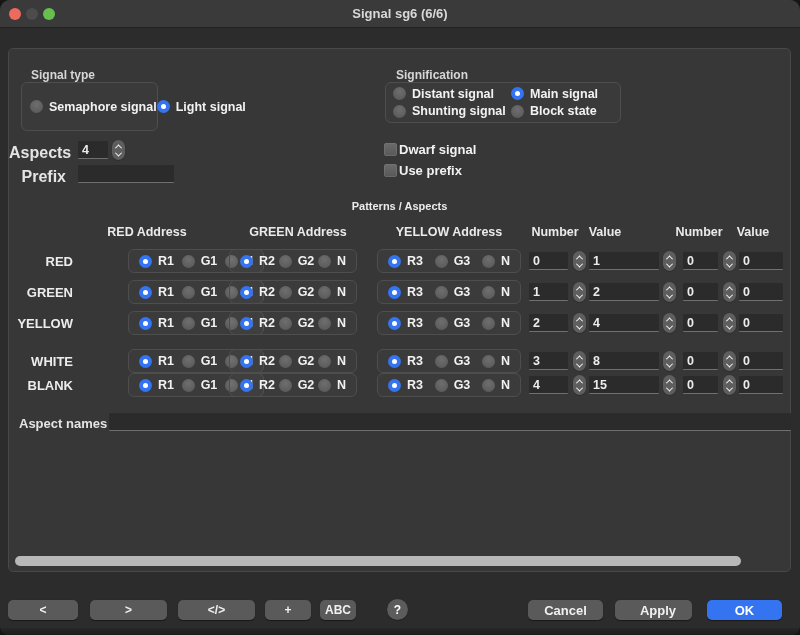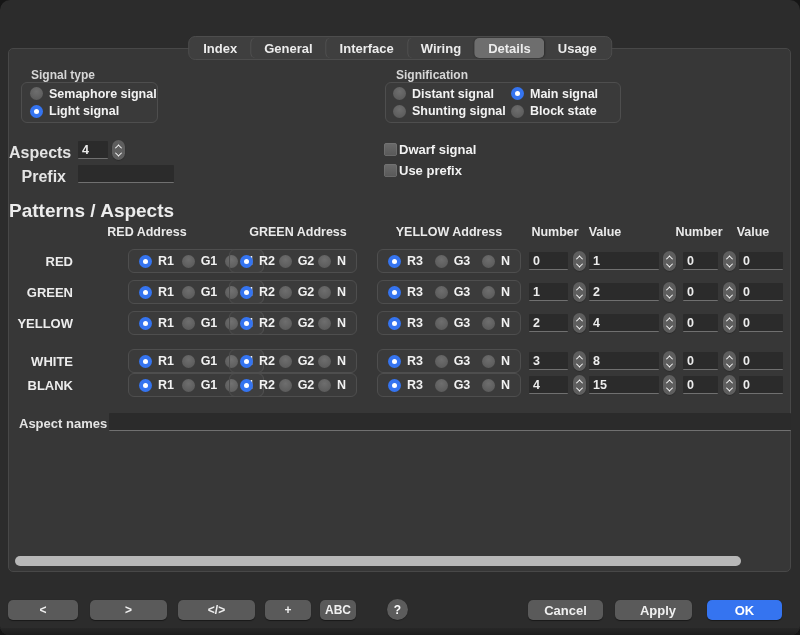--- a/index.html
+++ b/index.html
@@ -34,21 +34,21 @@
   .rlabel{font-size:12.5px;color:#f2f2f2;white-space:nowrap;}
   .checkbox{width:13px;height:13px;border-radius:3px;background:linear-gradient(#6b6b6b,#585858);box-shadow:inset 0 0 0 .5px #7a7a7a;flex:none;}
   .checkrow{position:absolute;display:flex;align-items:center;gap:2px;}
   .field{position:absolute;height:18px;background:#2b2b2b;border:none;border-bottom:1px solid #707070;border-radius:1px;
     color:#ececec;font:600 12.5px "Liberation Sans",sans-serif;padding:0 2px 0 4px;outline:none;}
   .stepper{position:absolute;width:13px;height:20px;background:#5e5e5e;border-radius:7px;display:flex;flex-direction:column;align-items:center;justify-content:center;gap:3px;box-shadow:0 .5px 1px rgba(0,0,0,.4);}
   .chev{width:5px;height:5px;border-left:1.6px solid #fff;border-top:1.6px solid #fff;}
   .chev.up{transform:rotate(45deg) translate(1px,1px);}
   .chev.down{transform:rotate(225deg) translate(1px,1px);}
   .flabel{position:absolute;left:0;width:57px;text-align:right;font-size:16px;color:#e4e4e4;}
-  .ptitle{position:absolute;top:151px;left:0;right:0;font-size:19px;color:#ececec;}
+  .ptitle{position:absolute;top:151px;left:0;right:0;text-align:center;font-size:11px;color:#ececec;}
   .colhead{position:absolute;top:176px;transform:translateX(-50%);font-size:12.5px;color:#eaeaea;white-space:nowrap;}
   .prow{position:absolute;left:0;width:100%;height:24px;}
   .rowlabel{position:absolute;left:0;top:5px;width:64px;text-align:right;font-size:13px;color:#ececec;}
   .rgroup{position:absolute;top:0;height:24px;border:1px solid #4e4e4e;border-radius:6px;background:rgba(255,255,255,.025);
     display:flex;align-items:center;justify-content:space-between;padding:0 10px;}
   .g1{left:74px;width:136px;margin-left:45px;} .g2{left:220px;width:128px;} .g3{left:368px;width:144px;}
   .f-num1{left:520px;width:39px;top:3px;} .s1{left:564px;top:2px;}
   .f-val1{left:580px;width:70px;top:3px;} .s2{left:654px;top:2px;}
   .f-num2{left:674px;width:35px;top:3px;} .s3{left:714px;top:2px;}
   .f-val2{left:730px;width:44px;top:3px;}
@@ -62,34 +62,32 @@
   .b-cancel{left:528px;width:75px;font-size:13px;} .b-apply{left:615px;width:77px;font-size:13px;padding-left:9px;} .b-ok{left:707px;width:75px;font-size:13px;}
   .help{position:absolute;left:387px;top:599px;width:21px;height:21px;border-radius:50%;background:#5c5c5c;color:#fff;
     font:700 12px "Liberation Sans",sans-serif;display:flex;align-items:center;justify-content:center;box-shadow:0 .5px 1px rgba(0,0,0,.45);}
   .bottom-shade{position:absolute;left:0;right:0;bottom:0;height:7px;background:linear-gradient(#272727,#1d1d1d);}
 </style>
 </head>
 <body>
 
 <div class="window">
 
-
-  <div class="tabbar">
-    <div class="seg">Index</div>
-    <div class="seg">General</div>
-    <div class="seg">Interface</div>
-    <div class="seg">Wiring</div>
-    <div class="seg active">Details</div>
-    <div class="seg">Usage</div>
+  <div class="titlebar">
+    <span class="tl close"></span>
+    <span class="tl min"></span>
+    <span class="tl max"></span>
+    <div class="wtitle">Signal sg6 (6/6)</div>
   </div>
 
+
   <div class="panel">
 
     <div class="legend" style="left:22px;top:19px;">Signal type</div>
-    <div class="gbox" style="left:12px;top:33px;width:137px;height:41px;display:flex;flex-direction:column;justify-content:space-evenly;padding:0 0 0 8px;">
+    <div class="gbox" style="left:12px;top:33px;width:137px;height:49px;display:flex;flex-direction:row;justify-content:space-evenly;padding:0 0 0 8px;">
       <span class="ritem">
         <span class="radio"></span>
         <span class="rlabel">Semaphore signal</span>
       </span>
       <span class="ritem">
         <span class="radio on"></span>
         <span class="rlabel">Light signal</span>
       </span>
     </div>
 

